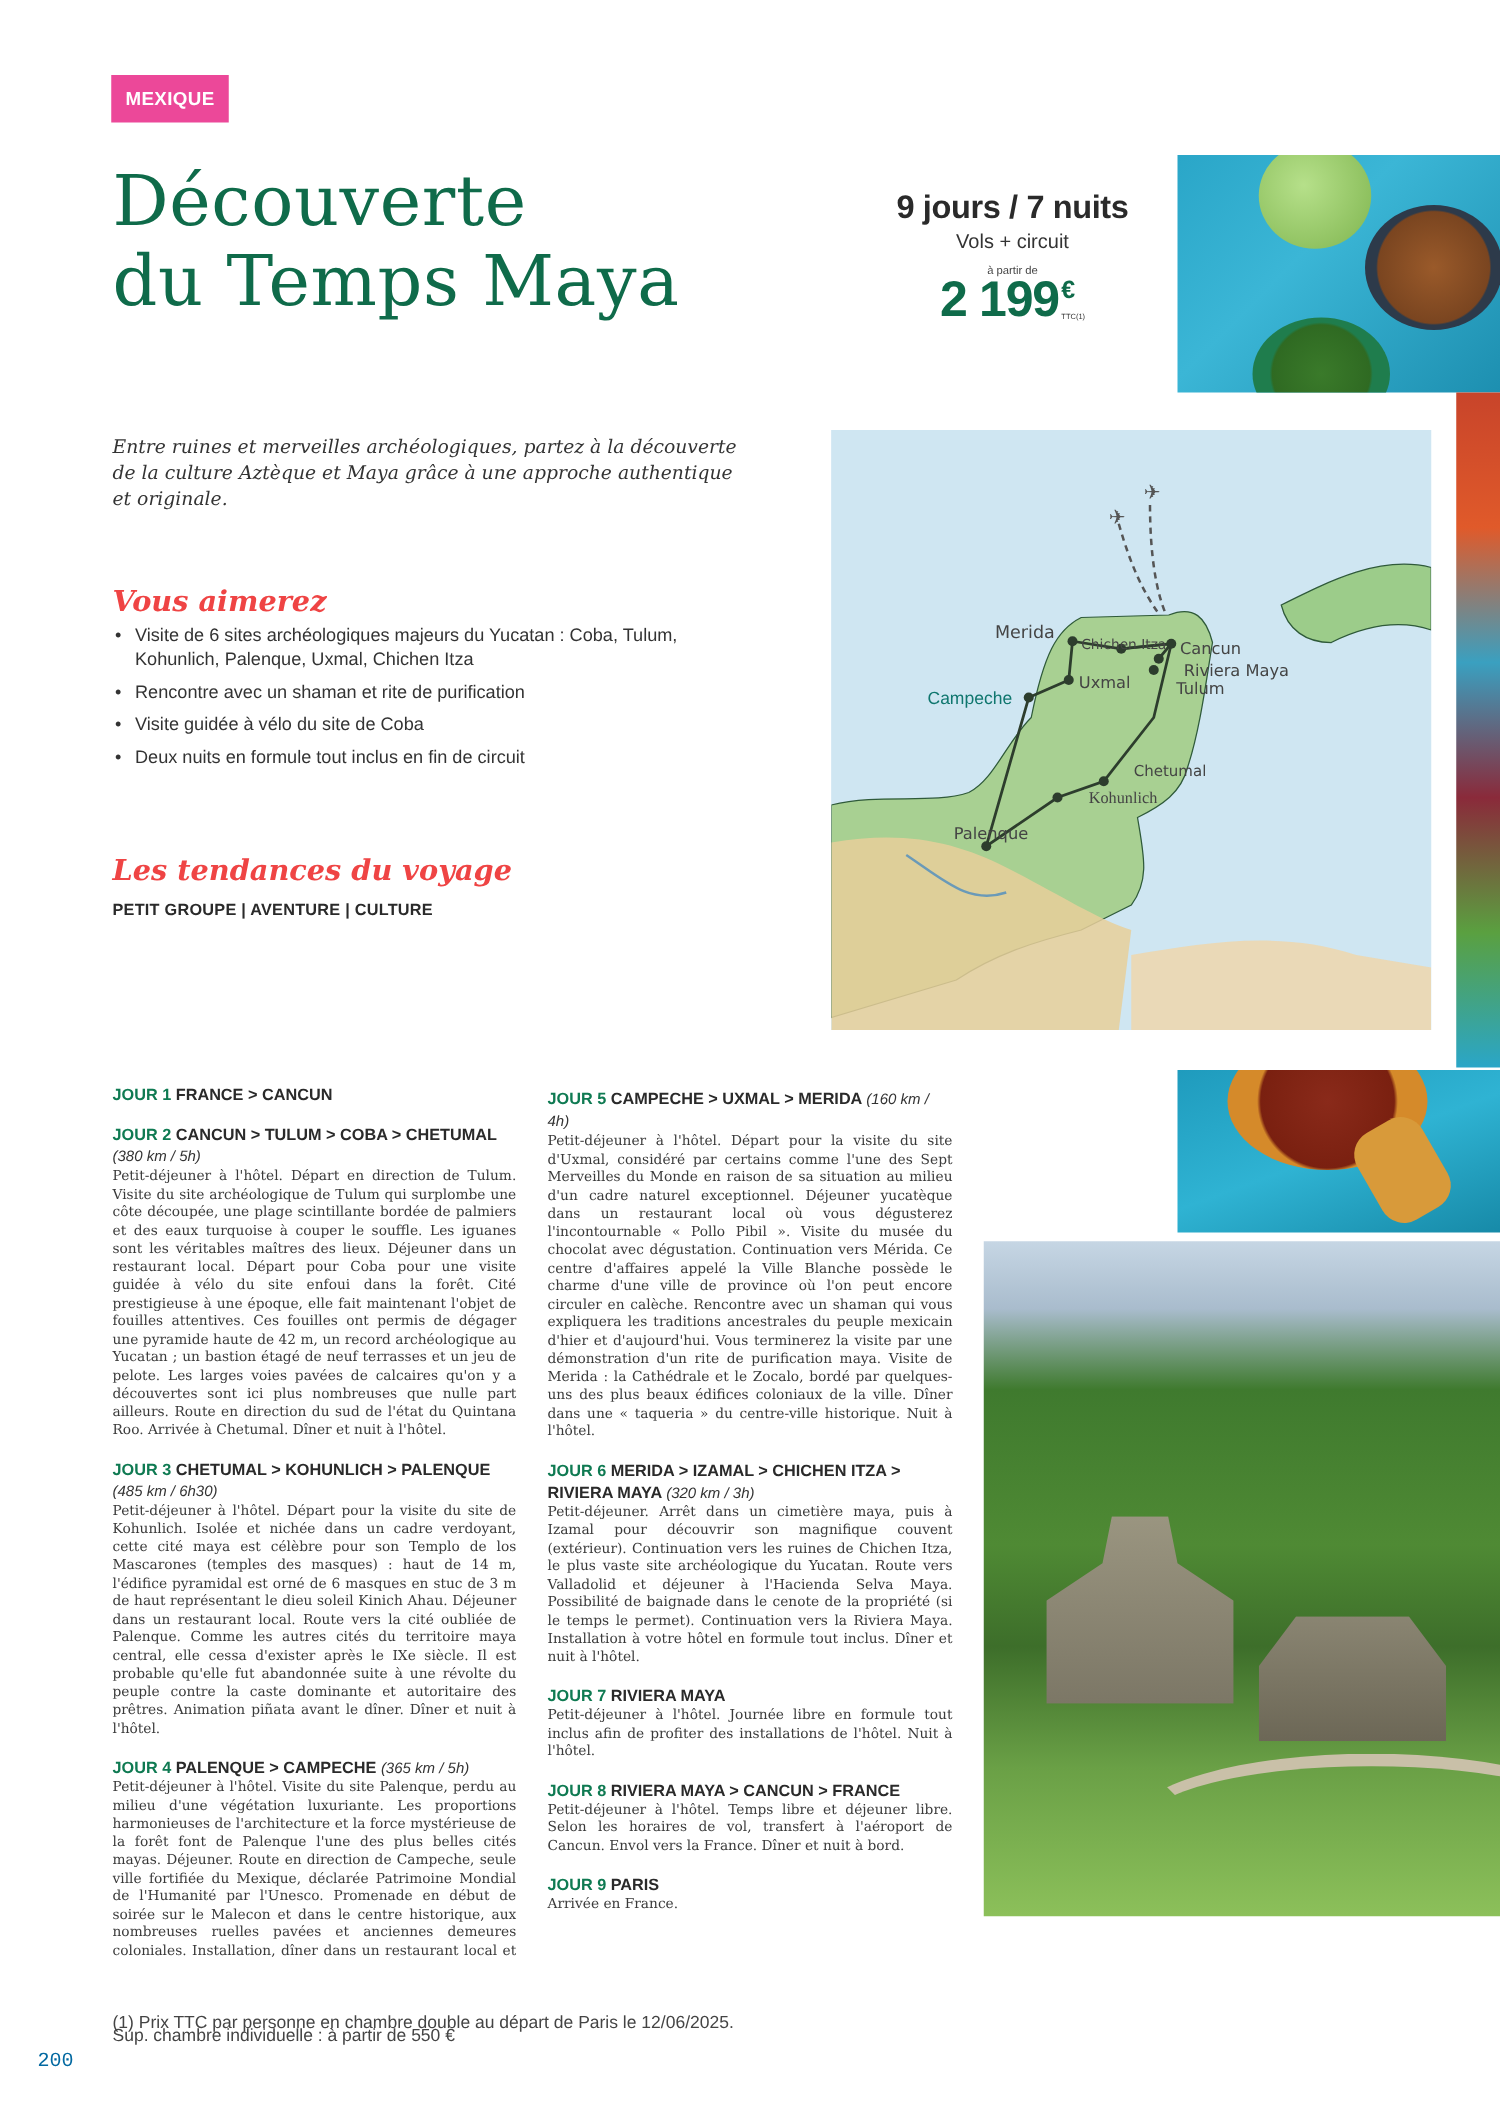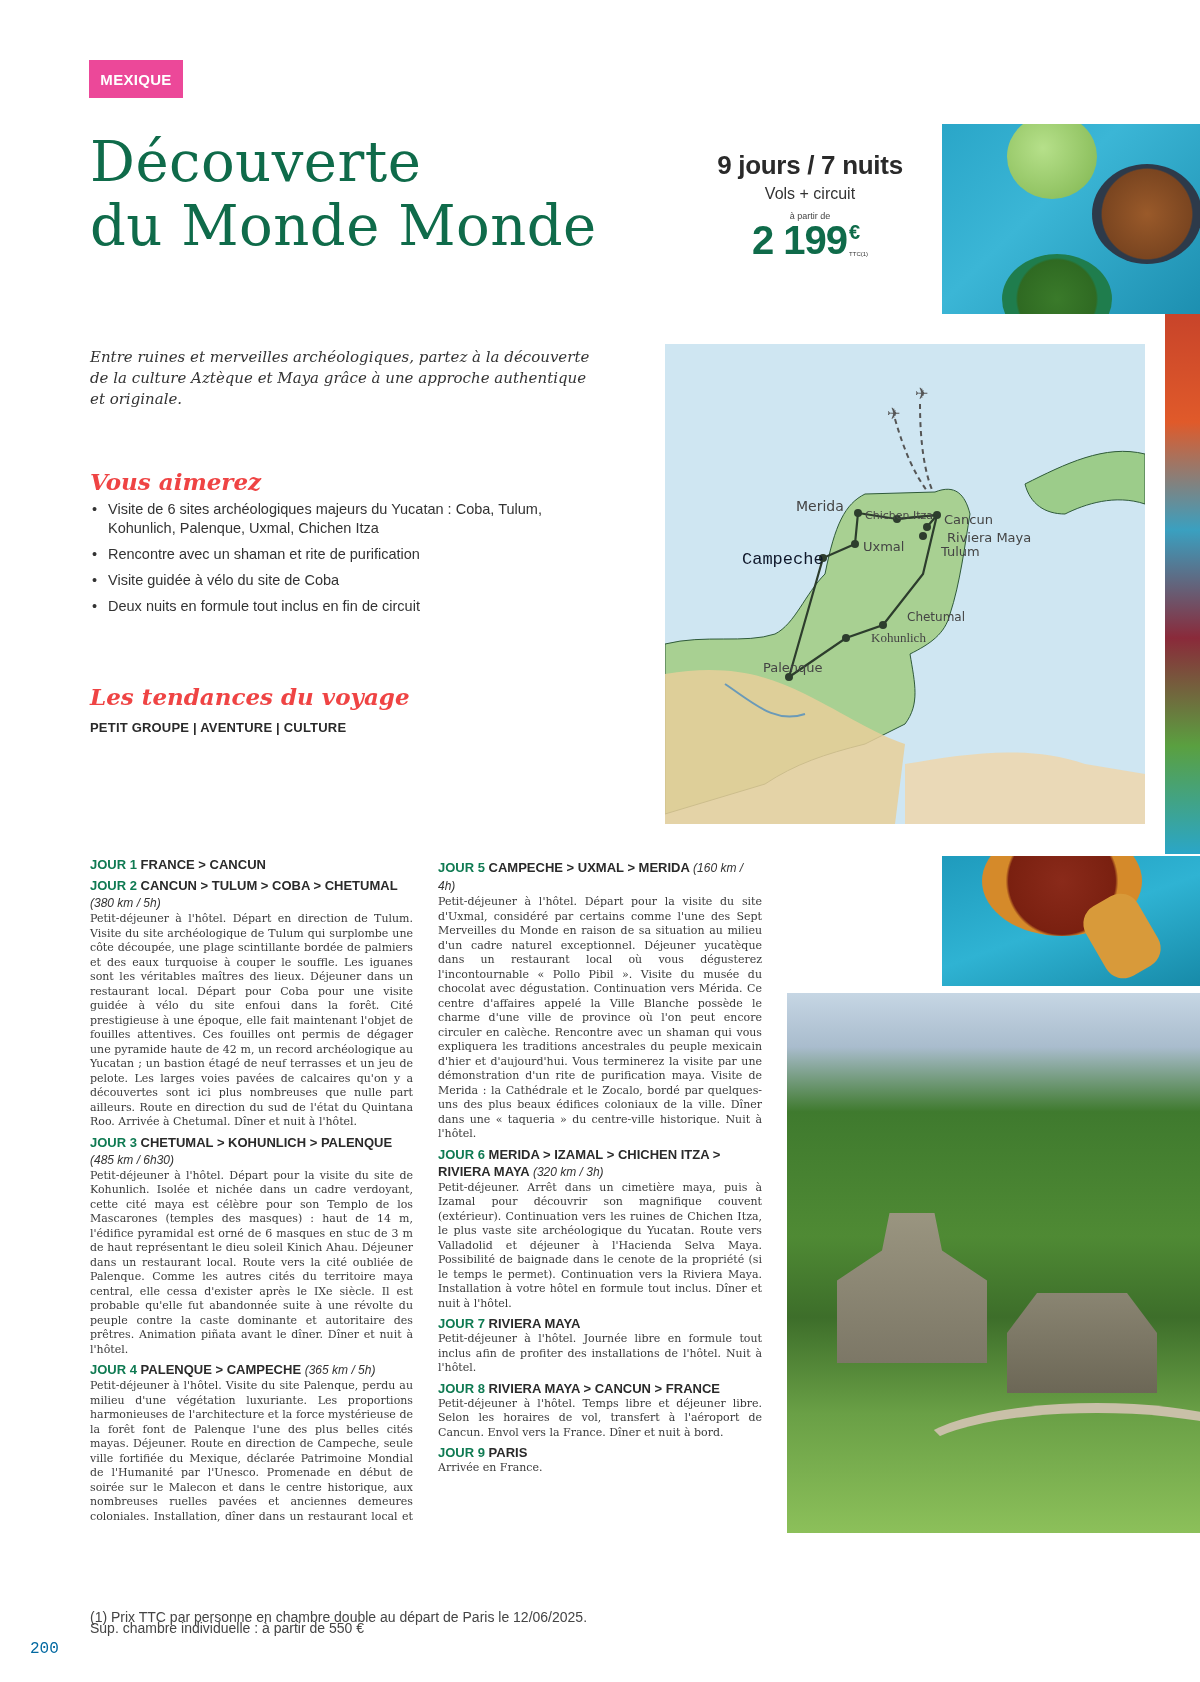--- a/index.html
+++ b/index.html
@@ -30,38 +30,38 @@
   .map { left:665px; top:344px; width:480px; height:480px; background:#cfe6f2; overflow:hidden; }
   .photo-food-mid { left:942px; top:856px; width:258px; height:130px; background:linear-gradient(160deg,#1f9bbd 0%,#2fb3d3 50%,#178aa8 100%); overflow:hidden; }
   .photo-food-mid .bowl { position:absolute; left:40px; top:-30px; width:160px; height:110px; border-radius:50%; background:radial-gradient(circle,#8a2a1a 0%,#7a2010 55%,#d58a2a 58%); }
   .photo-food-mid .handle { position:absolute; left:150px; top:40px; width:60px; height:80px; background:#d89a3a; border-radius:20px; transform:rotate(-30deg); }
   .photo-ruins { left:787px; top:993px; width:413px; height:540px; background:linear-gradient(180deg,#c6d6e4 0%,#a9bccd 10%,#3f7a2e 22%,#4f8a34 45%,#3d6e2a 60%,#6aa046 78%,#8cc05a 100%); overflow:hidden; }
   .photo-ruins .temple { position:absolute; left:50px; top:220px; width:150px; height:150px; background:linear-gradient(180deg,#9a9580 0%,#7c7766 100%); clip-path:polygon(35% 0,65% 0,70% 25%,100% 45%,100% 100%,0 100%,0 45%,30% 25%); }
   .photo-ruins .temple2 { position:absolute; left:220px; top:300px; width:150px; height:100px; background:linear-gradient(180deg,#8a8572 0%,#6c6756 100%); clip-path:polygon(20% 0,80% 0,100% 40%,100% 100%,0 100%,0 40%); }
   .photo-ruins .path { position:absolute; left:120px; top:410px; width:360px; height:90px; border:10px solid #c9c0a8; border-radius:50%; border-bottom-color:transparent; border-left-color:transparent; }
   .itin-col { font-size:11.6px; line-height:14.6px; color:#3a3a3a; }
   .itin-col .body { font-family:"DejaVu Serif", serif; text-align:justify; font-size:11px; line-height:14.5px; }
-  .itin-col .day-head { font-family:"Liberation Sans", sans-serif; font-weight:bold; font-size:13px; color:#2a2a2a; margin-top:4px; line-height:17px; }
+  .itin-col .day-head { font-family:"Liberation Sans", sans-serif; font-weight:bold; font-size:13px; color:#2a2a2a; margin-top:15px; line-height:17px; }
   .itin-col .day-head .num { color:#0f7a52; }
   .itin-col .km { font-style:italic; font-weight:normal; font-size:12px; color:#333; }
   .col1 { left:90px; top:852px; width:323px; }
   .col2 { left:438px; top:855px; width:324px; }
   .footnote { left:90px; top:1612px; font-size:14px; line-height:11px; color:#444; }
   .page-num { left:30px; top:1640px; font-family:Liberation Mono, monospace; font-size:16px; color:#0369a1; }
 </style>
 </head>
 <body>
 
 <div class="abs country-tag">
     <span>MEXIQUE</span>
   </div>
 
 <div class="abs title">
   <div>Découverte</div>
-  <div>du Monde Monde</div>
+  <div>du Temps Maya</div>
 </div>
 
 <div class="abs duration">
   <div class="days">9 jours / 7 nuits</div>
   <div class="type">Vols + circuit</div>
   <div class="from">à partir de</div>
   <div class="price">
     <span>2 199</span>
     <span class="cur">
       <span>€</span>
@@ -116,21 +116,21 @@
         <circle cx="181" cy="294" r="4"></circle>
       <circle cx="124" cy="333" r="4"></circle>
     </g>
   </svg>
   <span class="abs" style="left:131px;top:154px;font-size:14px;color:#444;font-family:'DejaVu Sans',sans-serif;">Merida</span>
   <span class="abs" style="left:200px;top:165px;font-size:11px;color:#444;font-family:'DejaVu Sans',sans-serif;">Chichen Itza</span>
   <span class="abs" style="left:279px;top:168px;font-size:13px;color:#444;font-family:'DejaVu Sans',sans-serif;">Cancun</span>
   <span class="abs" style="left:282px;top:186px;font-size:13px;color:#444;font-family:'DejaVu Sans',sans-serif;">Riviera Maya</span>
   <span class="abs" style="left:276px;top:200px;font-size:13px;color:#444;font-family:'DejaVu Sans',sans-serif;">Tulum</span>
   <span class="abs" style="left:198px;top:195px;font-size:13px;color:#444;font-family:'DejaVu Sans',sans-serif;">Uxmal</span>
-  <span class="abs" style="left:77px;top:206px;font-size:17px;color:#0f172a;font-family:Liberation Mono, monospace;">Campeche</span>
+  <span class="abs" style="left:77px;top:206px;font-size:14px;color:#0f766e;font-family:Liberation Sans, sans-serif;">Campeche</span>
   <span class="abs" style="left:242px;top:266px;font-size:12px;color:#444;font-family:'DejaVu Sans',sans-serif;">Chetumal</span>
   <span class="abs" style="left:206px;top:286px;font-size:13px;color:#444;font-family:Liberation Serif, serif;">Kohunlich</span>
   <span class="abs" style="left:98px;top:316px;font-size:13px;color:#444;font-family:'DejaVu Sans',sans-serif;">Palenque</span>
 </div>
 
 <div class="abs photo-food-mid">
   <div class="bowl"></div>
   <div class="handle"></div>
 </div>
 

